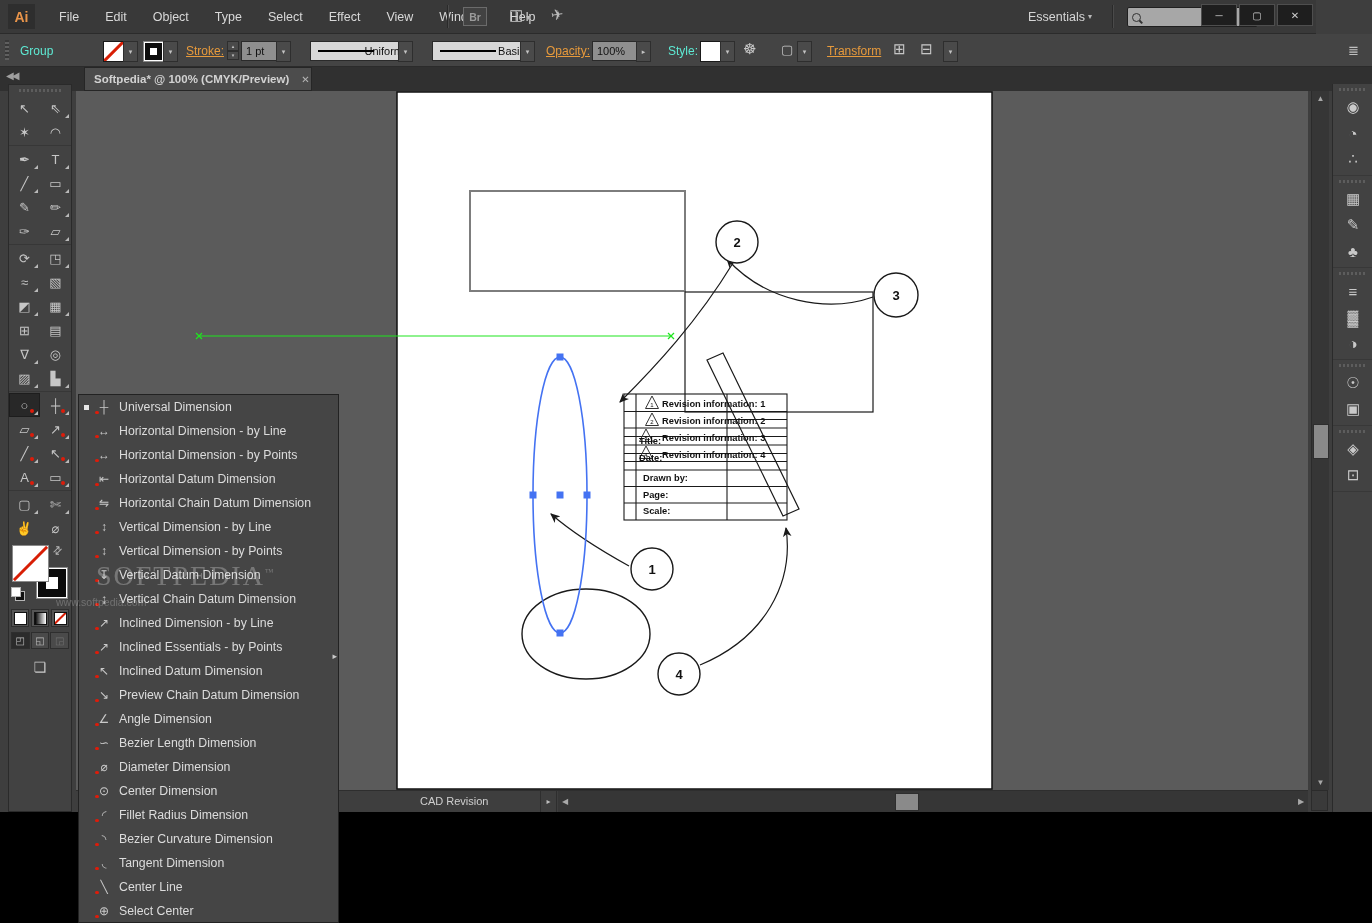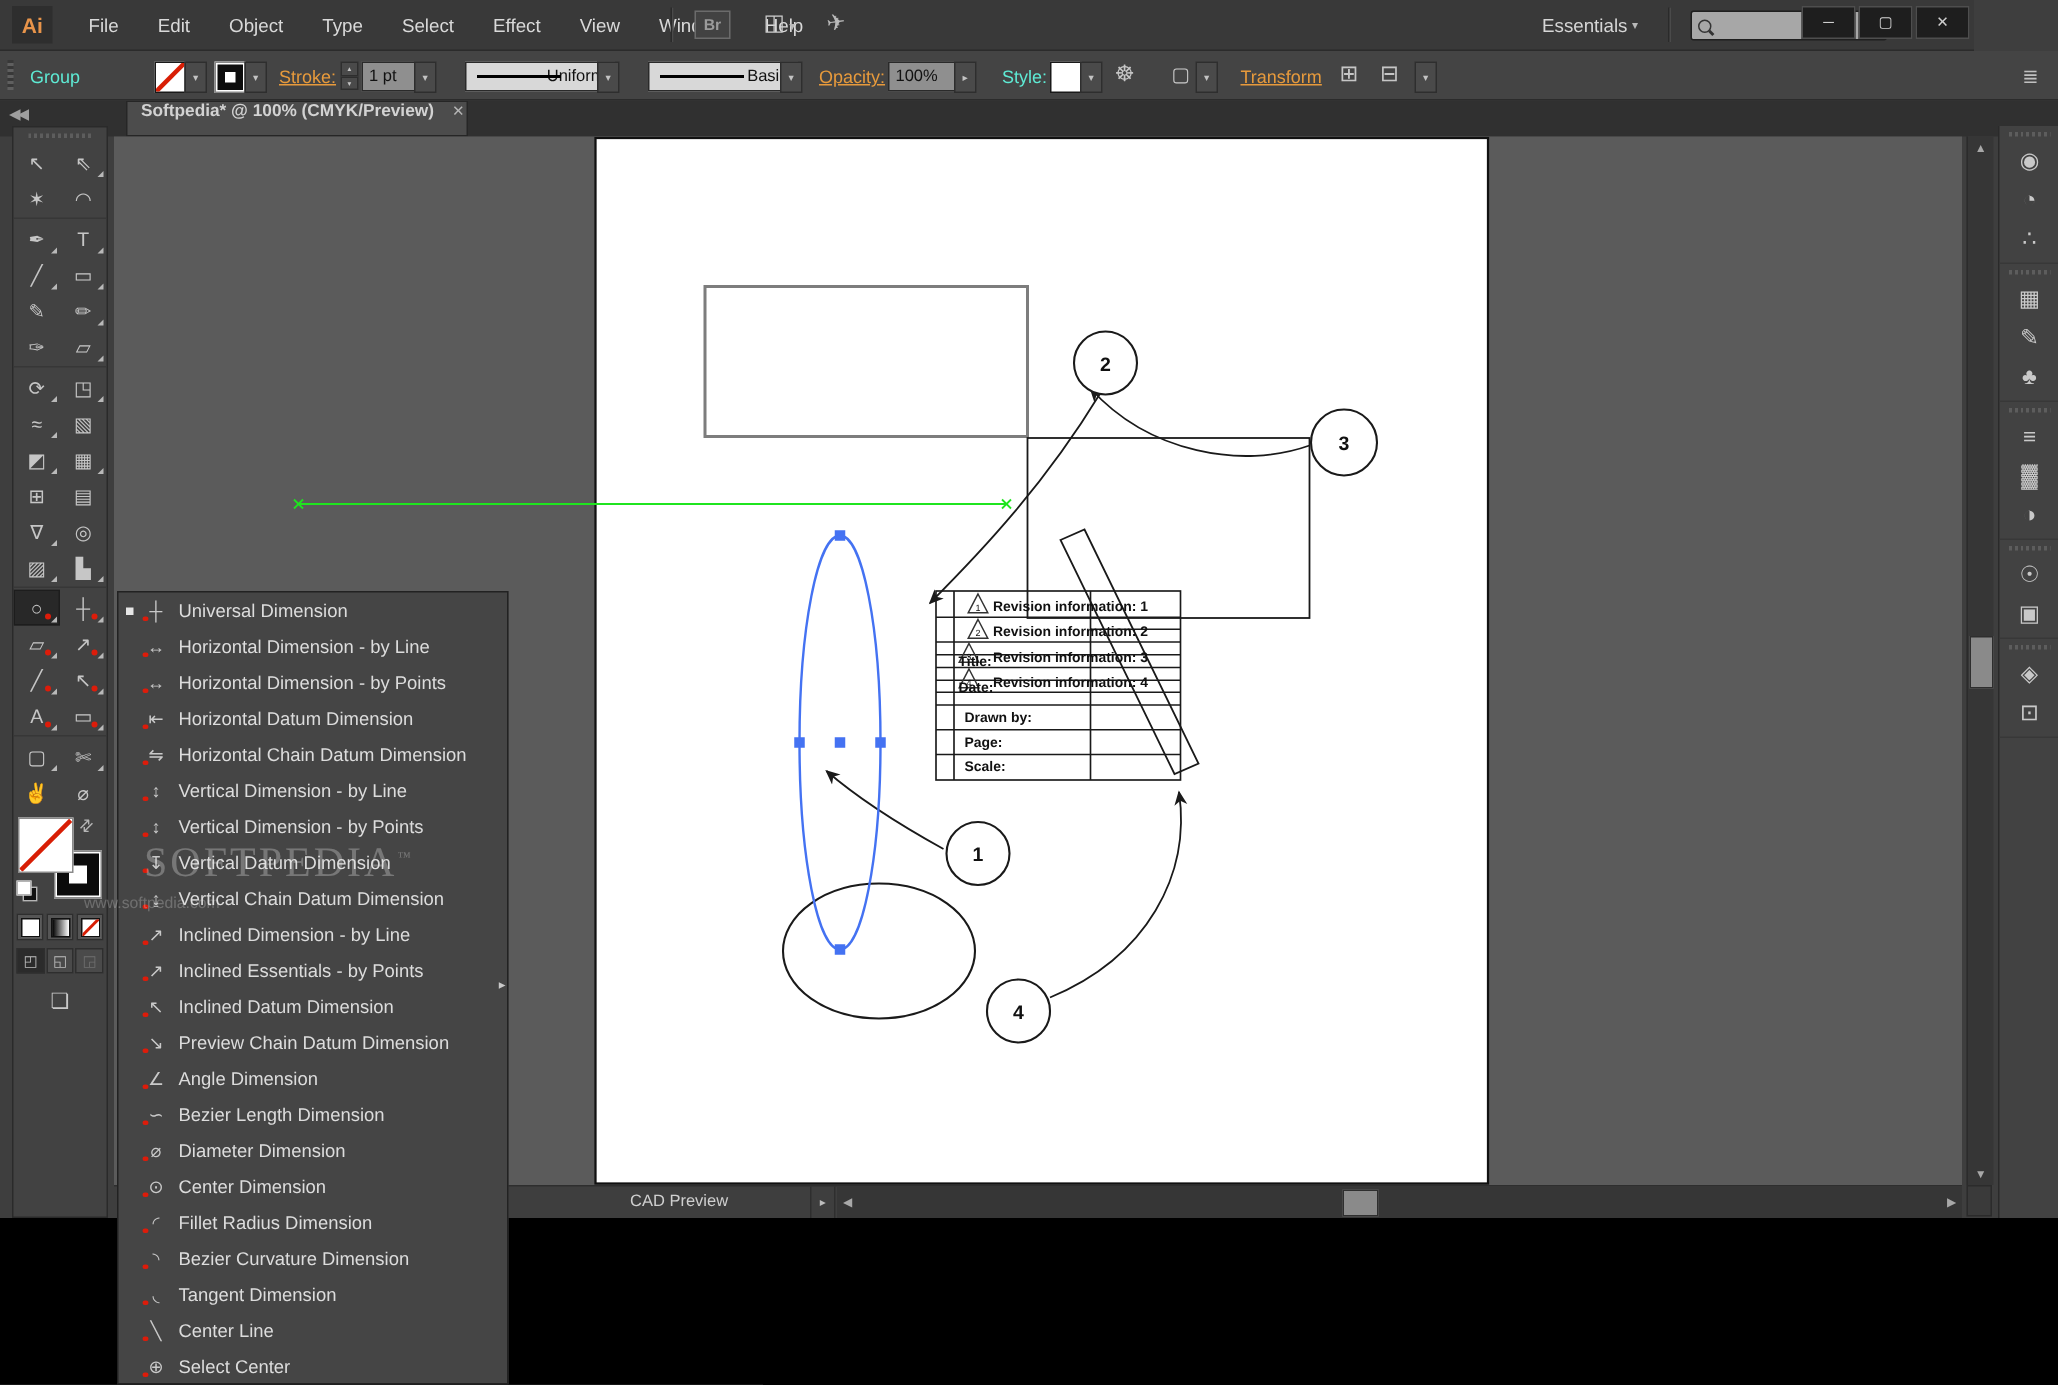--- a/index.html
+++ b/index.html
@@ -48,21 +48,21 @@
   .line-dd{position:absolute;top:7px;height:18px;background:#d8d8d8;border:1px solid #2a2a2a;color:#111;
            font-size:11px;display:flex;align-items:center;justify-content:flex-end;padding:0 6px;}
   .line-dd::before{content:"";position:absolute;left:7px;top:8px;width:56px;height:2px;background:#000;}
   .cb-icon{position:absolute;top:6px;color:#c6c6c6;font-size:15px;}
   .pmenu{position:absolute;right:14px;top:9px;color:#c0c0c0;font-size:13px;letter-spacing:-1px;}
 
   
   .tabrow{position:absolute;left:0;top:67px;width:1372px;height:24px;background:#303030;}
   .collapse{position:absolute;left:6px;top:3px;color:#9f9f9f;font-size:10px;letter-spacing:-2px;}
   .doctab{position:absolute;left:84px;top:0;width:228px;height:24px;background:#4c4c4c;border:1px solid #262626;
-          display:flex;color:#d2d2d2;font-size:11.5px;font-weight:bold;padding-left:9px;box-sizing:border-box;}
+          display:flex;align-items:center;color:#d2d2d2;font-size:11.5px;font-weight:bold;padding-left:9px;box-sizing:border-box;}
   .tabclose{margin-left:12px;color:#b5b5b5;font-size:10px;font-weight:normal;}
 
   
   .toolspanel{position:absolute;left:8px;top:84px;width:64px;height:728px;background:#424242;border:1px solid #2a2a2a;box-sizing:border-box;}
   .tp-grip{height:7px;margin:2px 10px 1px 10px;background:repeating-linear-gradient(90deg,#5d5d5d 0 2px,#424242 2px 4px);background-size:100% 3px;background-repeat:no-repeat;background-position:center;}
   .tool-group{display:grid;grid-template-columns:31px 31px;border-top:1px solid #373737;padding:1px 0;}
   .tool-group:first-of-type{border-top:none;}
   .tool{position:relative;height:24px;display:flex;align-items:center;justify-content:center;
         color:#c6c6c6;font-size:13px;cursor:default;}
   .tool.sel{background:#282828;box-shadow:inset 0 0 0 1px #1d1d1d;}
@@ -455,21 +455,21 @@
           <rect x="556.5" y="629.5" width="7" height="7"></rect>
           <rect x="529.5" y="491.5" width="7" height="7"></rect>
           <rect x="583.5" y="491.5" width="7" height="7"></rect>
           <rect x="556.5" y="491.5" width="7" height="7"></rect>
         </g>
       </g>
     </svg>
   </div>
 
   <div class="statusbar">
-    <div class="sb-label">CAD Preview</div>
+    <div class="sb-label">CAD Revision</div>
     <div class="sb-pop">▸</div>
     <div class="hscroll">
       <div class="hs-arrow" style="left:0">◀</div>
       <div class="hs-thumb"></div>
       <div class="hs-arrow" style="right:0">▶</div>
     </div>
   </div>
 
   <div class="vscroll">
     <div class="vs-arrow" style="top:0">▲</div>

